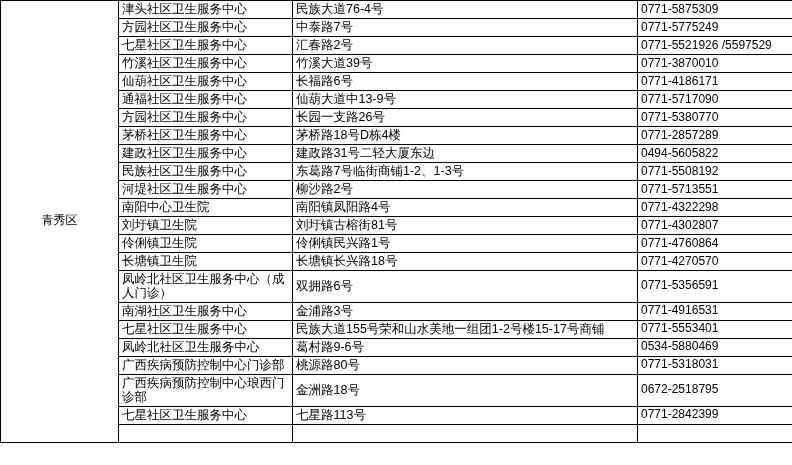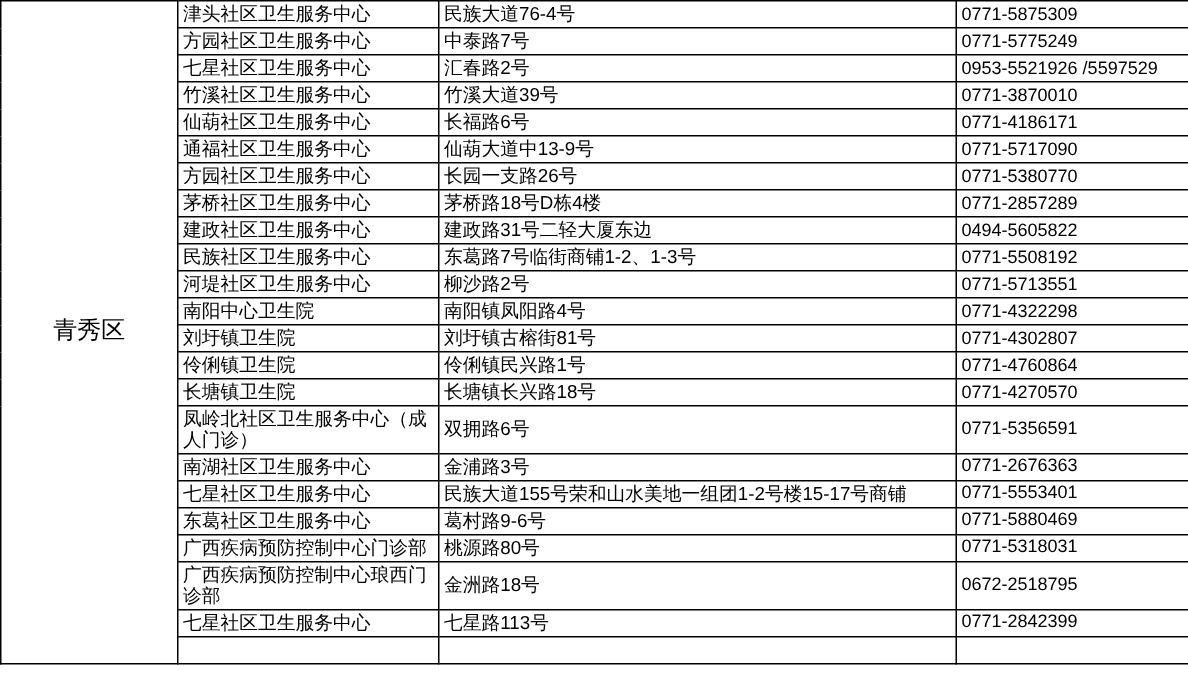--- a/index.html
+++ b/index.html
@@ -31,21 +31,21 @@
     padding: 1px 3px;
     vertical-align: middle;
     white-space: normal;
     word-break: break-all;
     height: 18px;
     box-sizing: border-box;
   }
   td.region {
     text-align: center;
     vertical-align: middle;
-    font-size: 16px;
+    font-size: 12px;
     border-left: 1px solid #000000;
     margin-left: 33px;
   }
   td.name {
     width: 170px;
   }
   td.addr {
     width: 345px;
   }
   td.phone {
@@ -78,21 +78,21 @@
         <td class="phone">0771-5875309</td>
       </tr>
       <tr>
         <td class="name">方园社区卫生服务中心</td>
         <td class="addr">中泰路7号</td>
         <td class="phone">0771-5775249</td>
       </tr>
       <tr>
         <td class="name">七星社区卫生服务中心</td>
         <td class="addr">汇春路2号</td>
-        <td class="phone">0953-5521926  /5597529</td>
+        <td class="phone">0771-5521926  /5597529</td>
       </tr>
       <tr>
         <td class="name">竹溪社区卫生服务中心</td>
         <td class="addr">竹溪大道39号</td>
         <td class="phone">0771-3870010</td>
       </tr>
       <tr>
         <td class="name">仙葫社区卫生服务中心</td>
         <td class="addr">长福路6号</td>
         <td class="phone">0771-4186171</td>
@@ -148,31 +148,31 @@
         <td class="phone">0771-4270570</td>
       </tr>
       <tr class="tall">
         <td class="name">凤岭北社区卫生服务中心（成人门诊）</td>
         <td class="addr">双拥路6号</td>
         <td class="phone">0771-5356591</td>
       </tr>
       <tr>
         <td class="name">南湖社区卫生服务中心</td>
         <td class="addr">金浦路3号</td>
-        <td class="phone">0771-2676363</td>
+        <td class="phone">0771-4916531</td>
       </tr>
       <tr class="tall">
         <td class="name">七星社区卫生服务中心</td>
         <td class="addr">民族大道155号荣和山水美地一组团1-2号楼15-17号商铺</td>
         <td class="phone">0771-5553401</td>
       </tr>
       <tr>
-        <td class="name">东葛社区卫生服务中心</td>
+        <td class="name">凤岭北社区卫生服务中心</td>
         <td class="addr">葛村路9-6号</td>
-        <td class="phone">0771-5880469</td>
+        <td class="phone">0534-5880469</td>
       </tr>
       <tr class="tall">
         <td class="name">广西疾病预防控制中心门诊部</td>
         <td class="addr">桃源路80号</td>
         <td class="phone">0771-5318031</td>
       </tr>
       <tr class="tall">
         <td class="name">广西疾病预防控制中心琅西门诊部</td>
         <td class="addr">金洲路18号</td>
         <td class="phone">0672-2518795</td>

